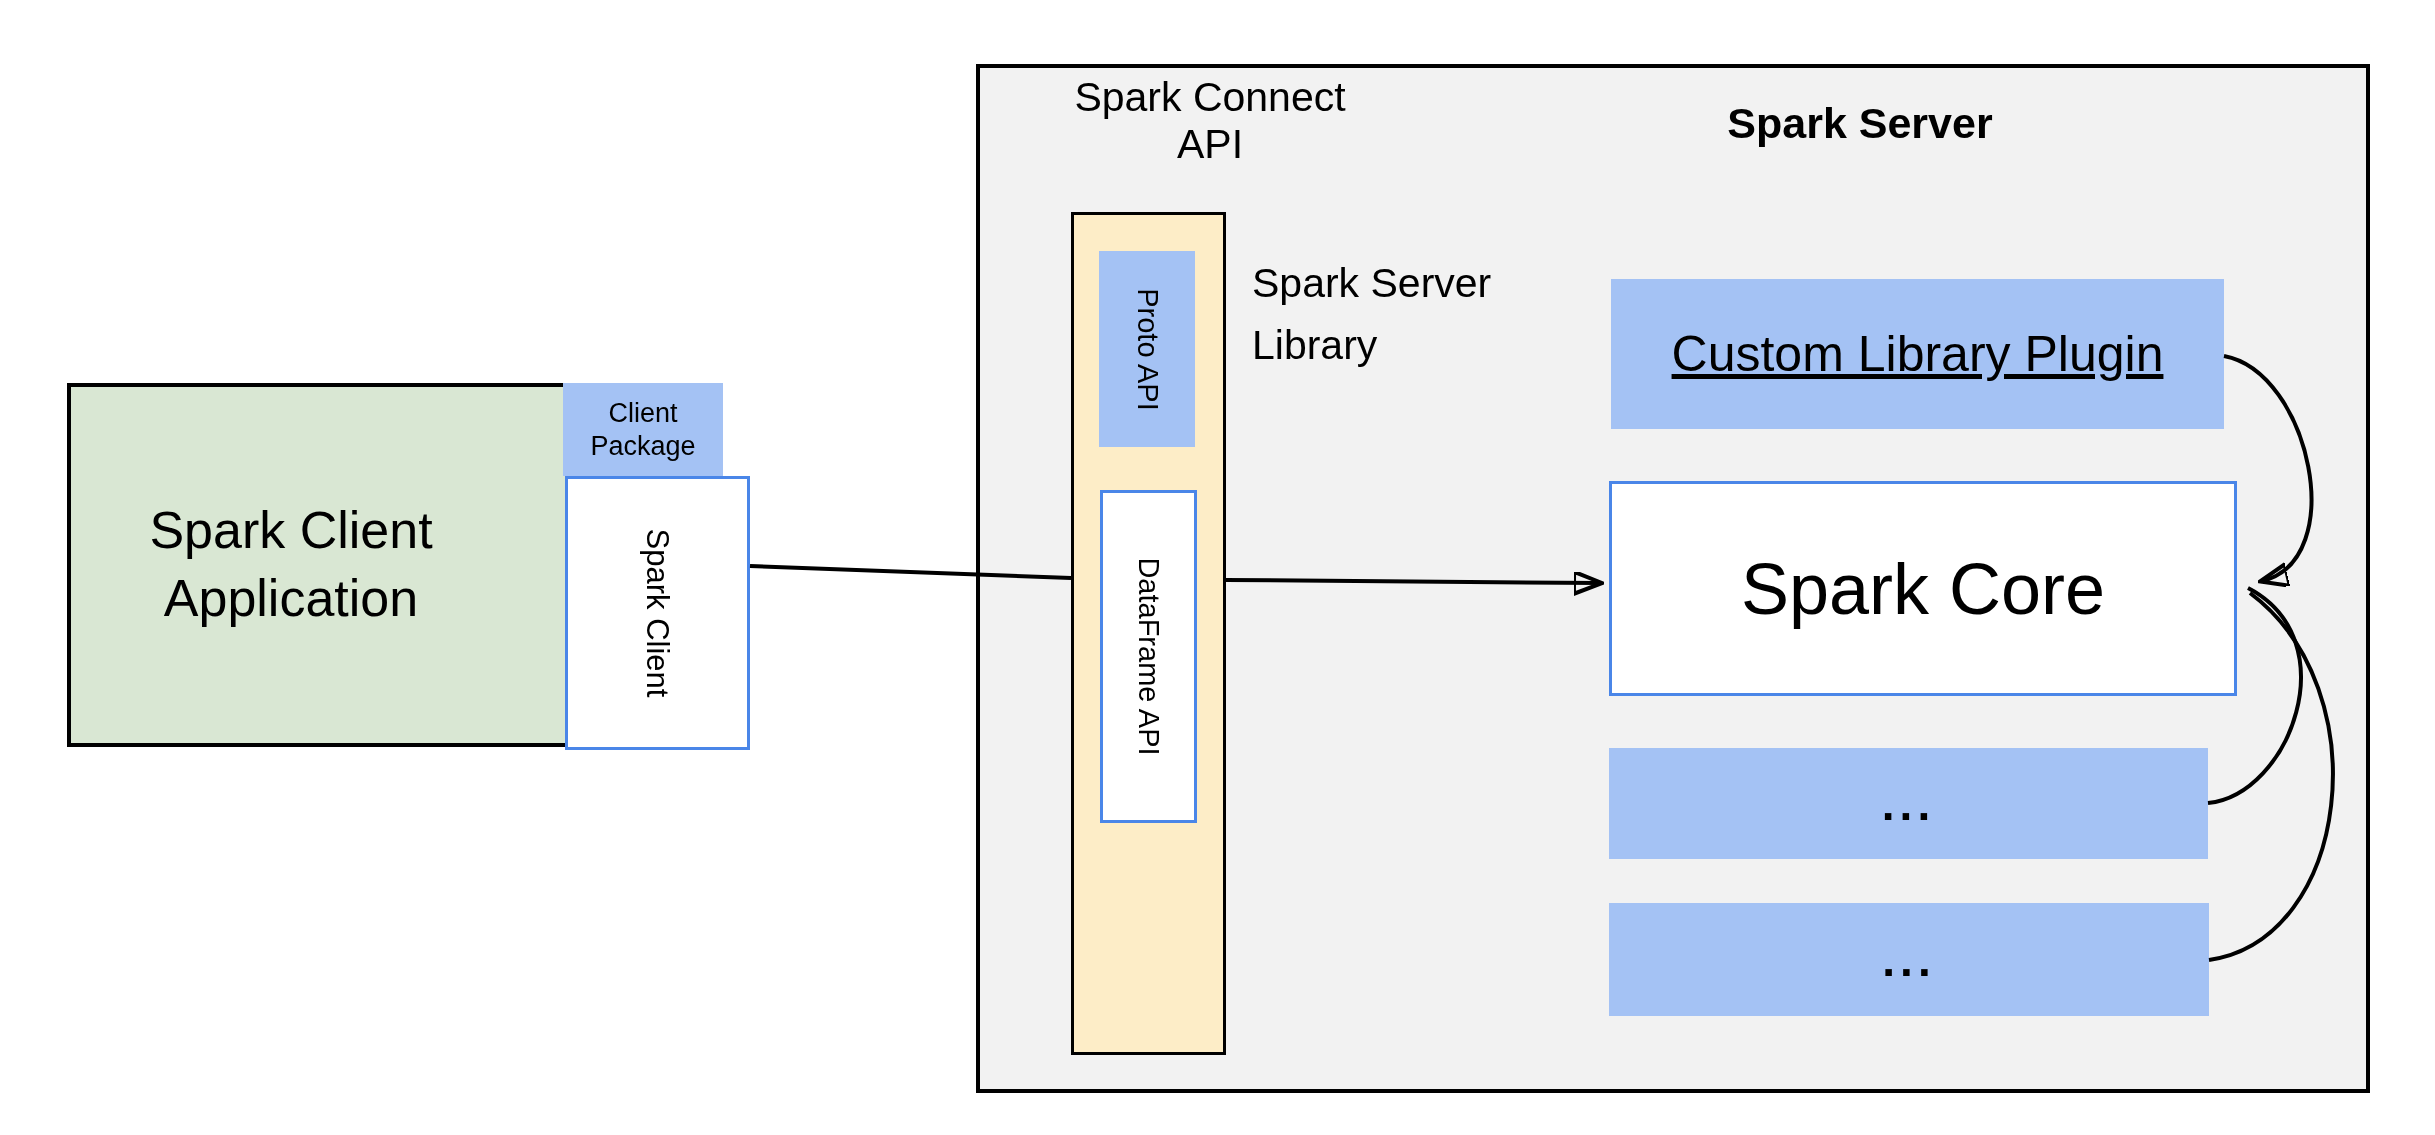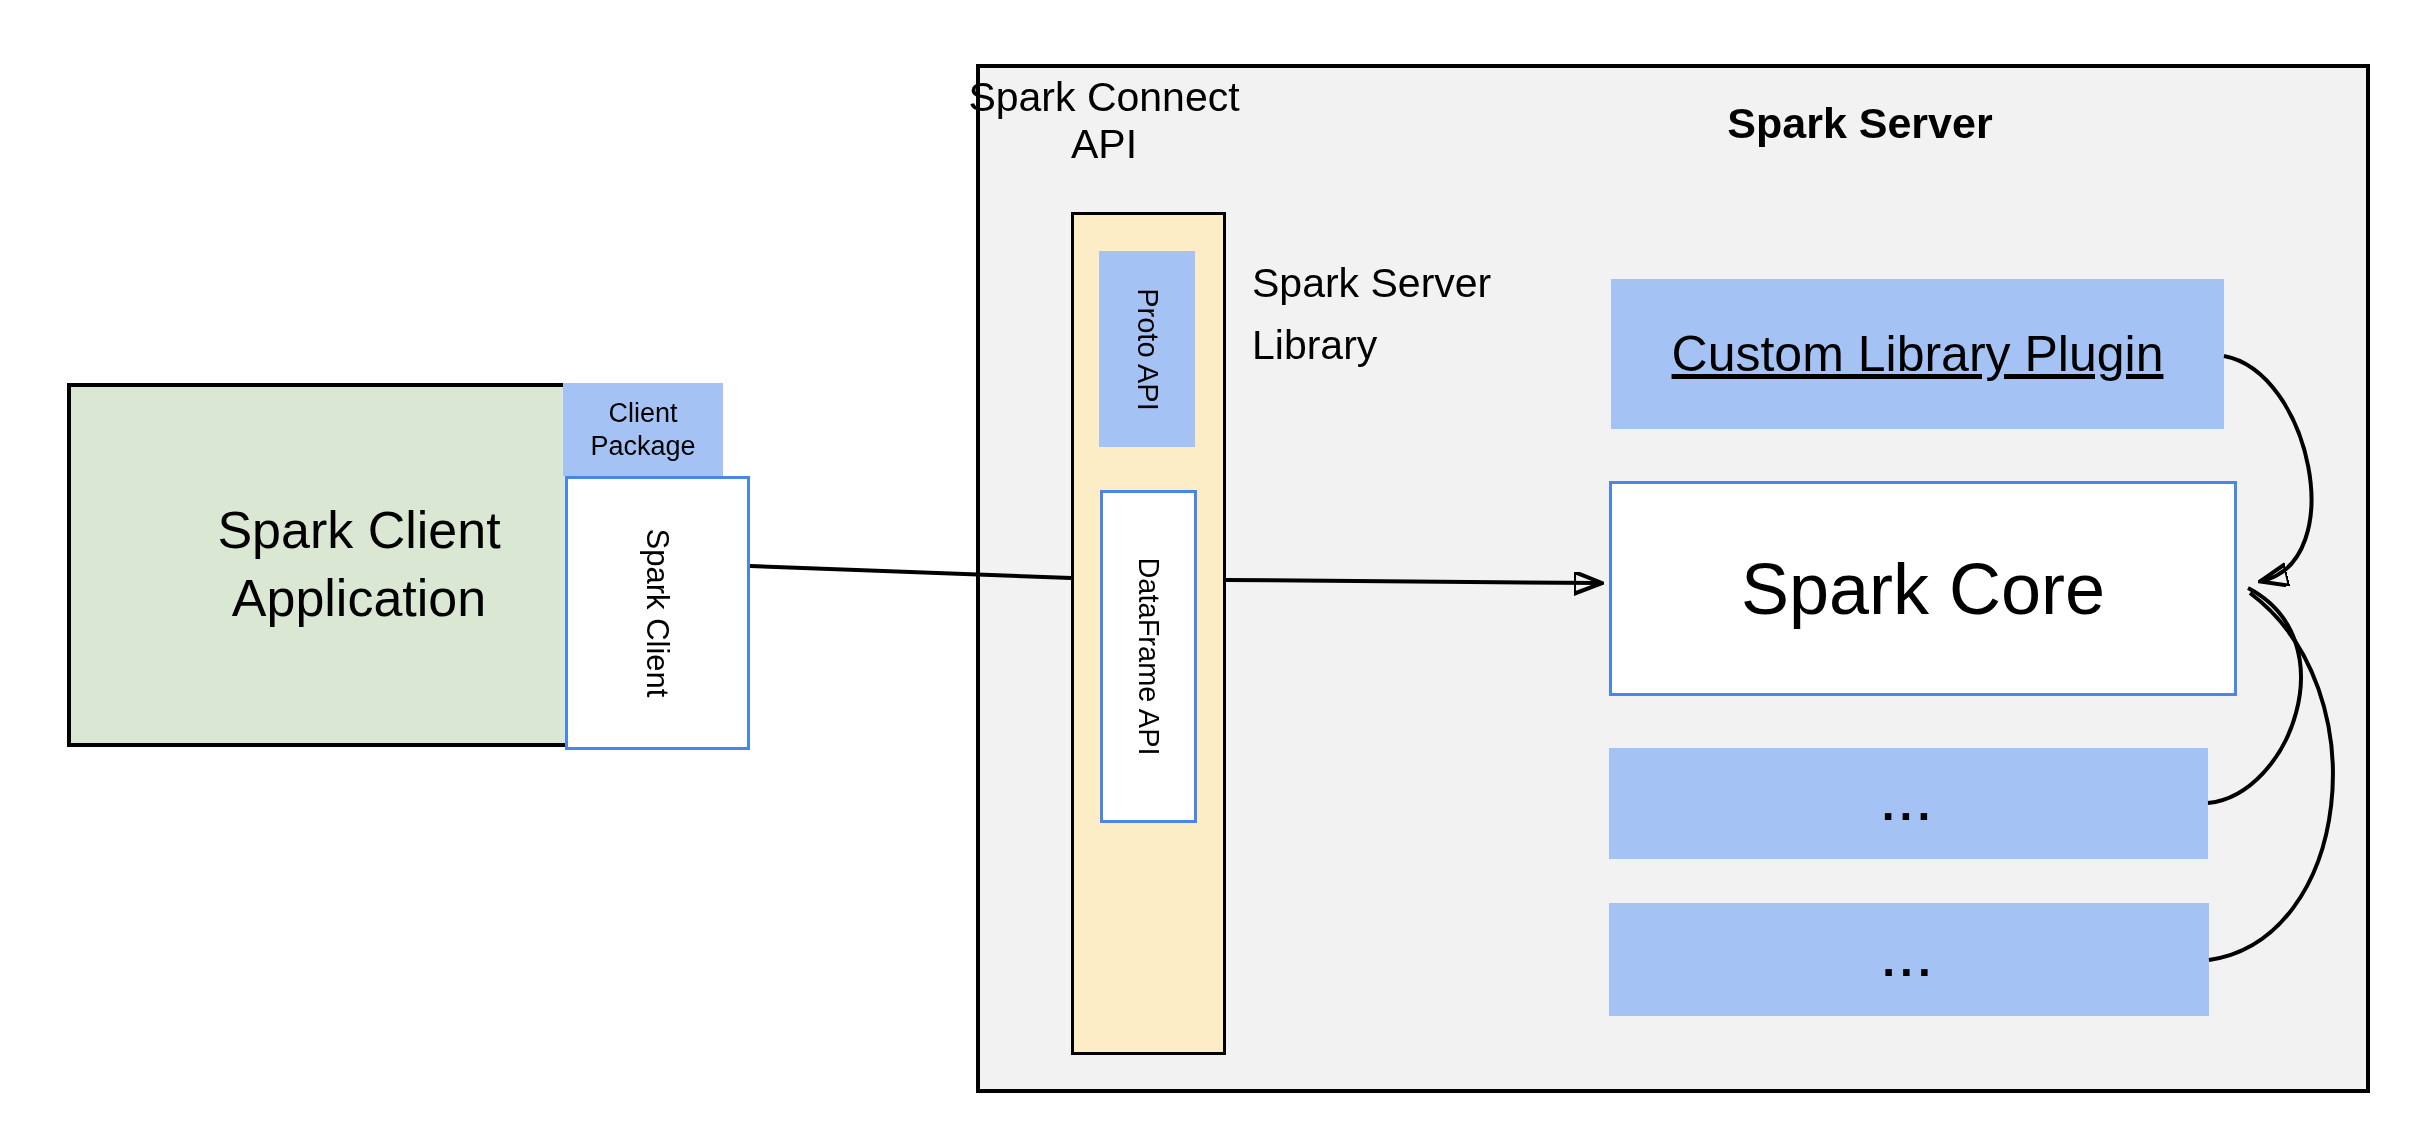--- a/index.html
+++ b/index.html
@@ -13,21 +13,21 @@
   
   .gray-container {
     left:976px; top:64px; width:1394px; height:1029px;
     background:var(--gray-fill,#f2f2f2); border:4px solid #000;
   }
 
   
   .green-box {
     left:67px; top:383px; width:516px; height:364px;
     background:var(--green-fill,#d9e7d3); border:4px solid #000;
-    display:flex; align-items:center; justify-content:flex-end;padding-left:26px;
+    display:flex; align-items:center; justify-content:flex-start;
   }
   .green-box .label { font-size:52px; line-height:1.3; text-align:center; width:440px; }
 
   .client-package {
     left:563px; top:383px; width:160px; height:93px;
     background:var(--blue-fill,#a4c2f4);
     display:flex; align-items:center; justify-content:center;
   }
   .client-package .label { font-size:27px; line-height:1.22; text-align:center; width:160px; }
 
@@ -51,21 +51,21 @@
   }
   .proto-box .vtext, .dataframe-box .vtext { font-size:29px; }
   .dataframe-box {
     left:1100px; top:490px; width:97px; height:333px;
     background:#fff; border:3px solid var(--blue-border,#4a86e8);
     display:flex; align-items:center; justify-content:center;
   }
   .spark-client-box .vtext { font-size:31px; }
 
   .spark-connect-label {
-    left:934px; top:74px; width:340px;
+    left:1040px; top:74px; width:340px;
     font-size:41px; line-height:1.14; text-align:center;
   }
   .server-library-label {
     left:1252px; top:253px; width:290px;
     font-size:41px; line-height:1.5; text-align:left;
   }
 
   
   .spark-server-title {
     left:1610px; top:99px; width:500px;

